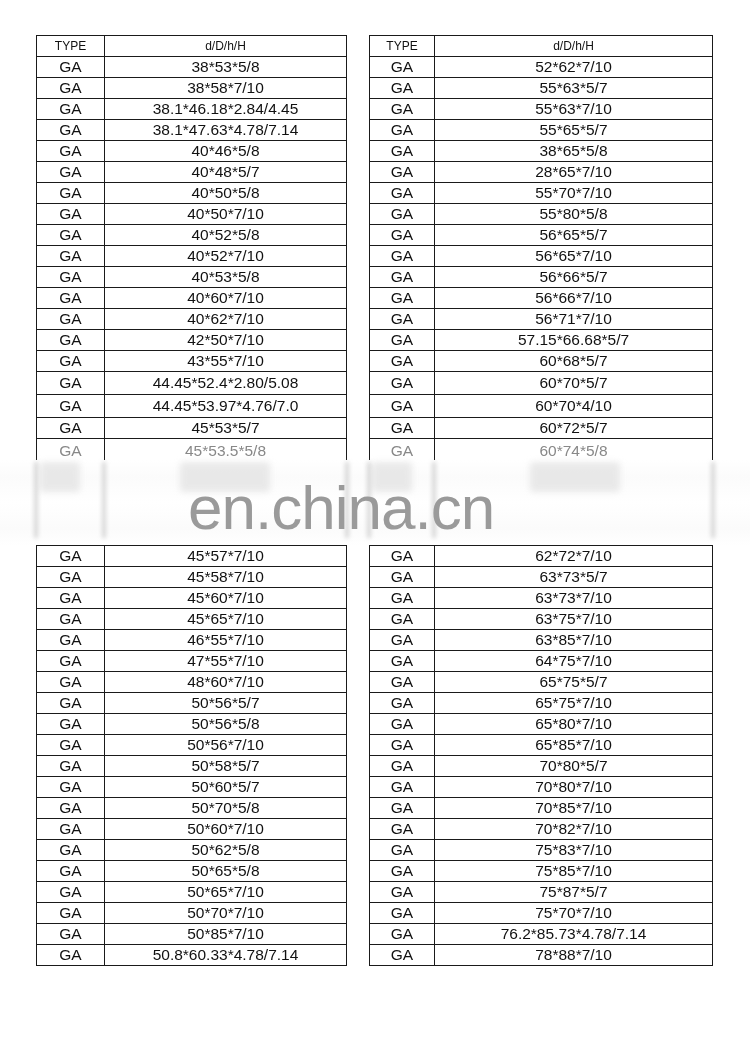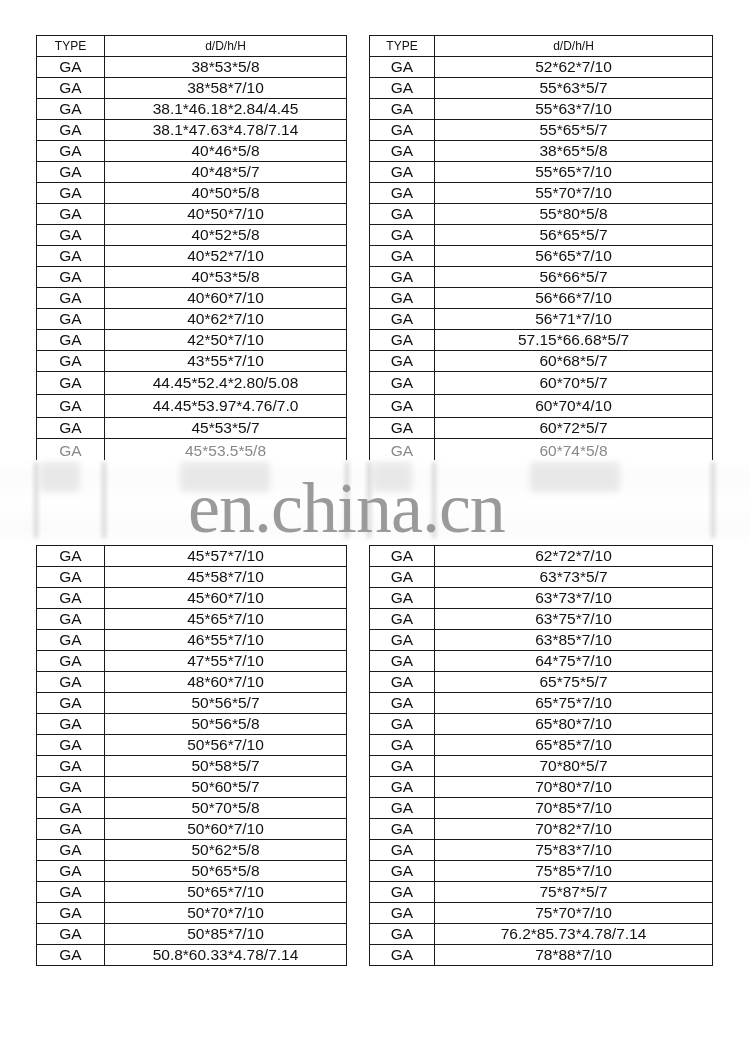--- a/index.html
+++ b/index.html
@@ -16,22 +16,22 @@
   #tbl-left-bot   { left:36px;  top:545px; width:311px; }
   #tbl-right-bot  { left:369px; top:545px; width:344px; }
   #tbl-left-top col.c1, #tbl-left-bot col.c1 { width:68px; }
   #tbl-right-top col.c1, #tbl-right-bot col.c1 { width:65px; }
   .cut td { border-bottom:none; color:#888; height:12px; line-height:24px; vertical-align:top; }
   .band { position:absolute; left:0; top:460px; width:750px; height:86px;
           background:linear-gradient(#ffffff 0%, #fbfbfb 20%, #ffffff 50%, #fbfbfb 80%, #ffffff 100%); }
   .ghost { position:absolute; top:462px; height:30px; background:#d9d9d9; opacity:.55;
            filter:blur(3px); border-radius:3px; }
   .edge { position:absolute; top:462px; width:4px; height:76px; background:#bdbdbd; filter:blur(2px); opacity:.6; }
-  .watermark { position:absolute; left:188px; top:470px; font-size:72px; line-height:76px;
-               color:#9a9a9a; letter-spacing:-1px; font-family:Liberation Serif, serif; }
+  .watermark { position:absolute; left:188px; top:470px; font-size:62px; line-height:76px;
+               color:#9a9a9a; letter-spacing:-1px; font-family:Liberation Sans, sans-serif; }
 </style>
 </head>
 <body>
 
 <table class="tbl" id="tbl-left-top">
   <colgroup>
       <col class="c1">
       <col>
     </colgroup>
   <thead>
@@ -147,21 +147,21 @@
       <tr>
         <td>GA</td>
         <td>55*65*5/7</td>
       </tr>
       <tr>
         <td>GA</td>
         <td>38*65*5/8</td>
       </tr>
       <tr>
         <td>GA</td>
-        <td>55*65*7/10</td>
+        <td>28*65*7/10</td>
       </tr>
       <tr>
         <td>GA</td>
         <td>55*70*7/10</td>
       </tr>
       <tr>
         <td>GA</td>
         <td>55*80*5/8</td>
       </tr>
       <tr>

